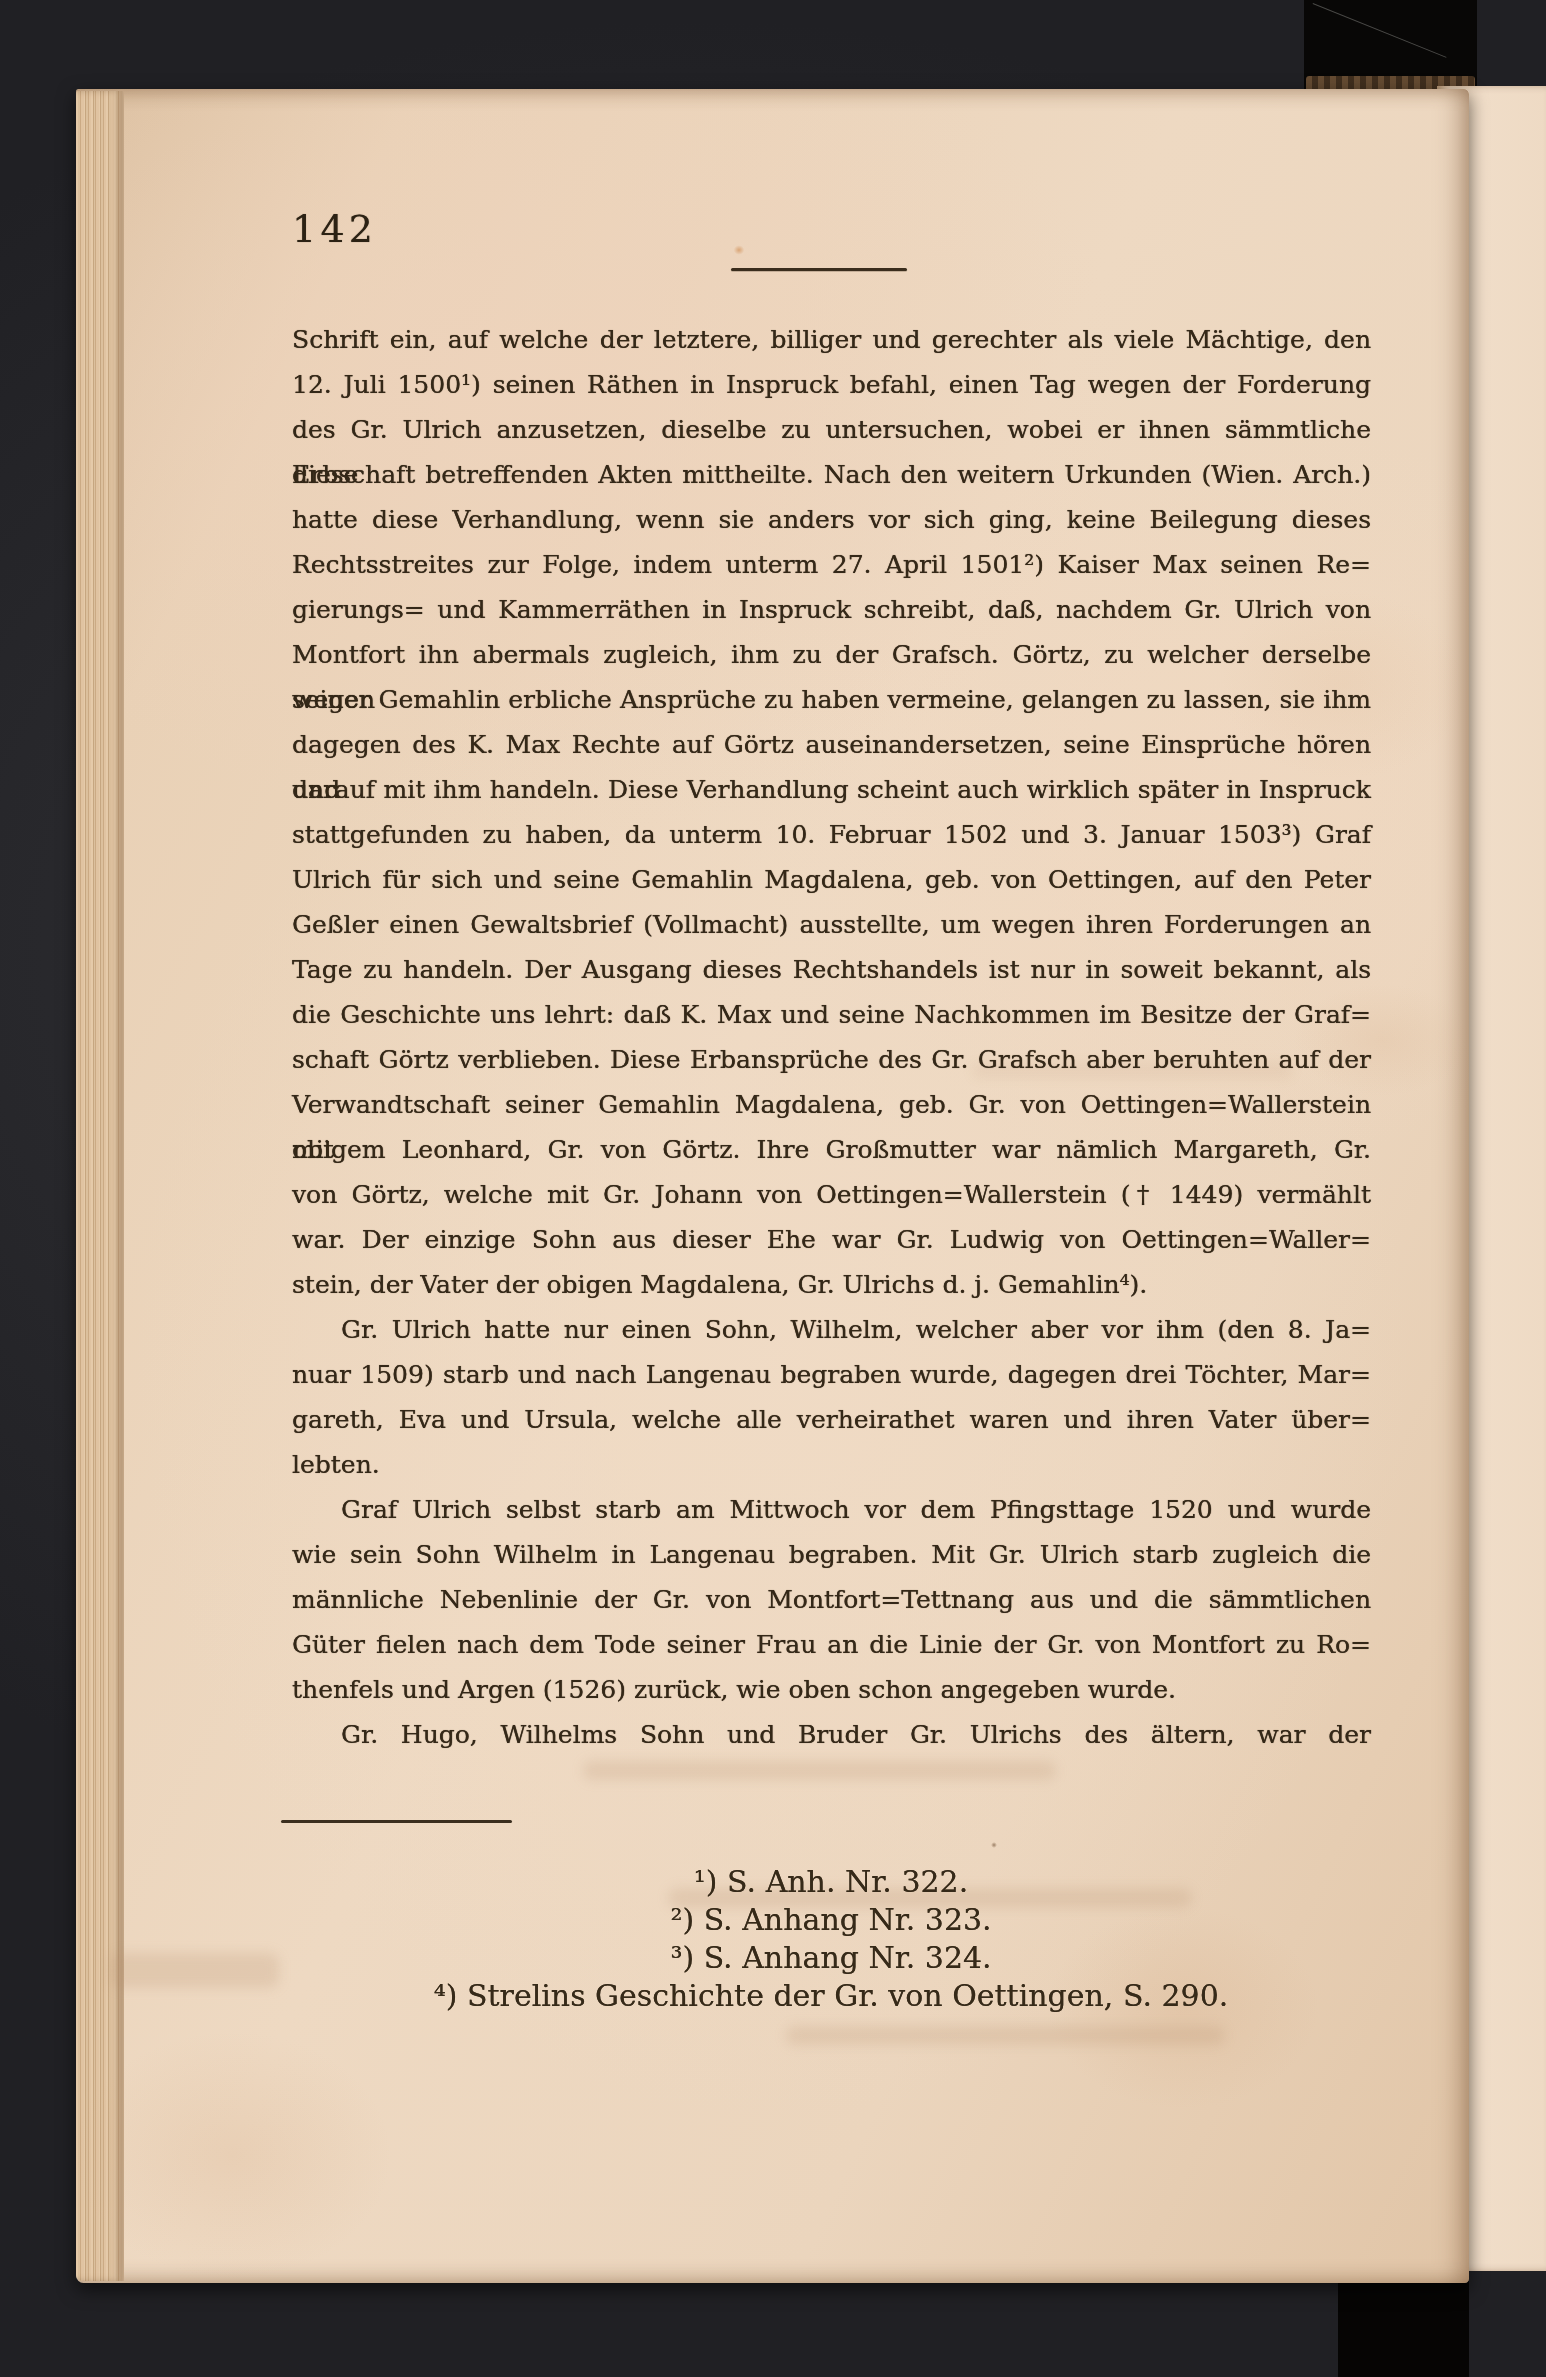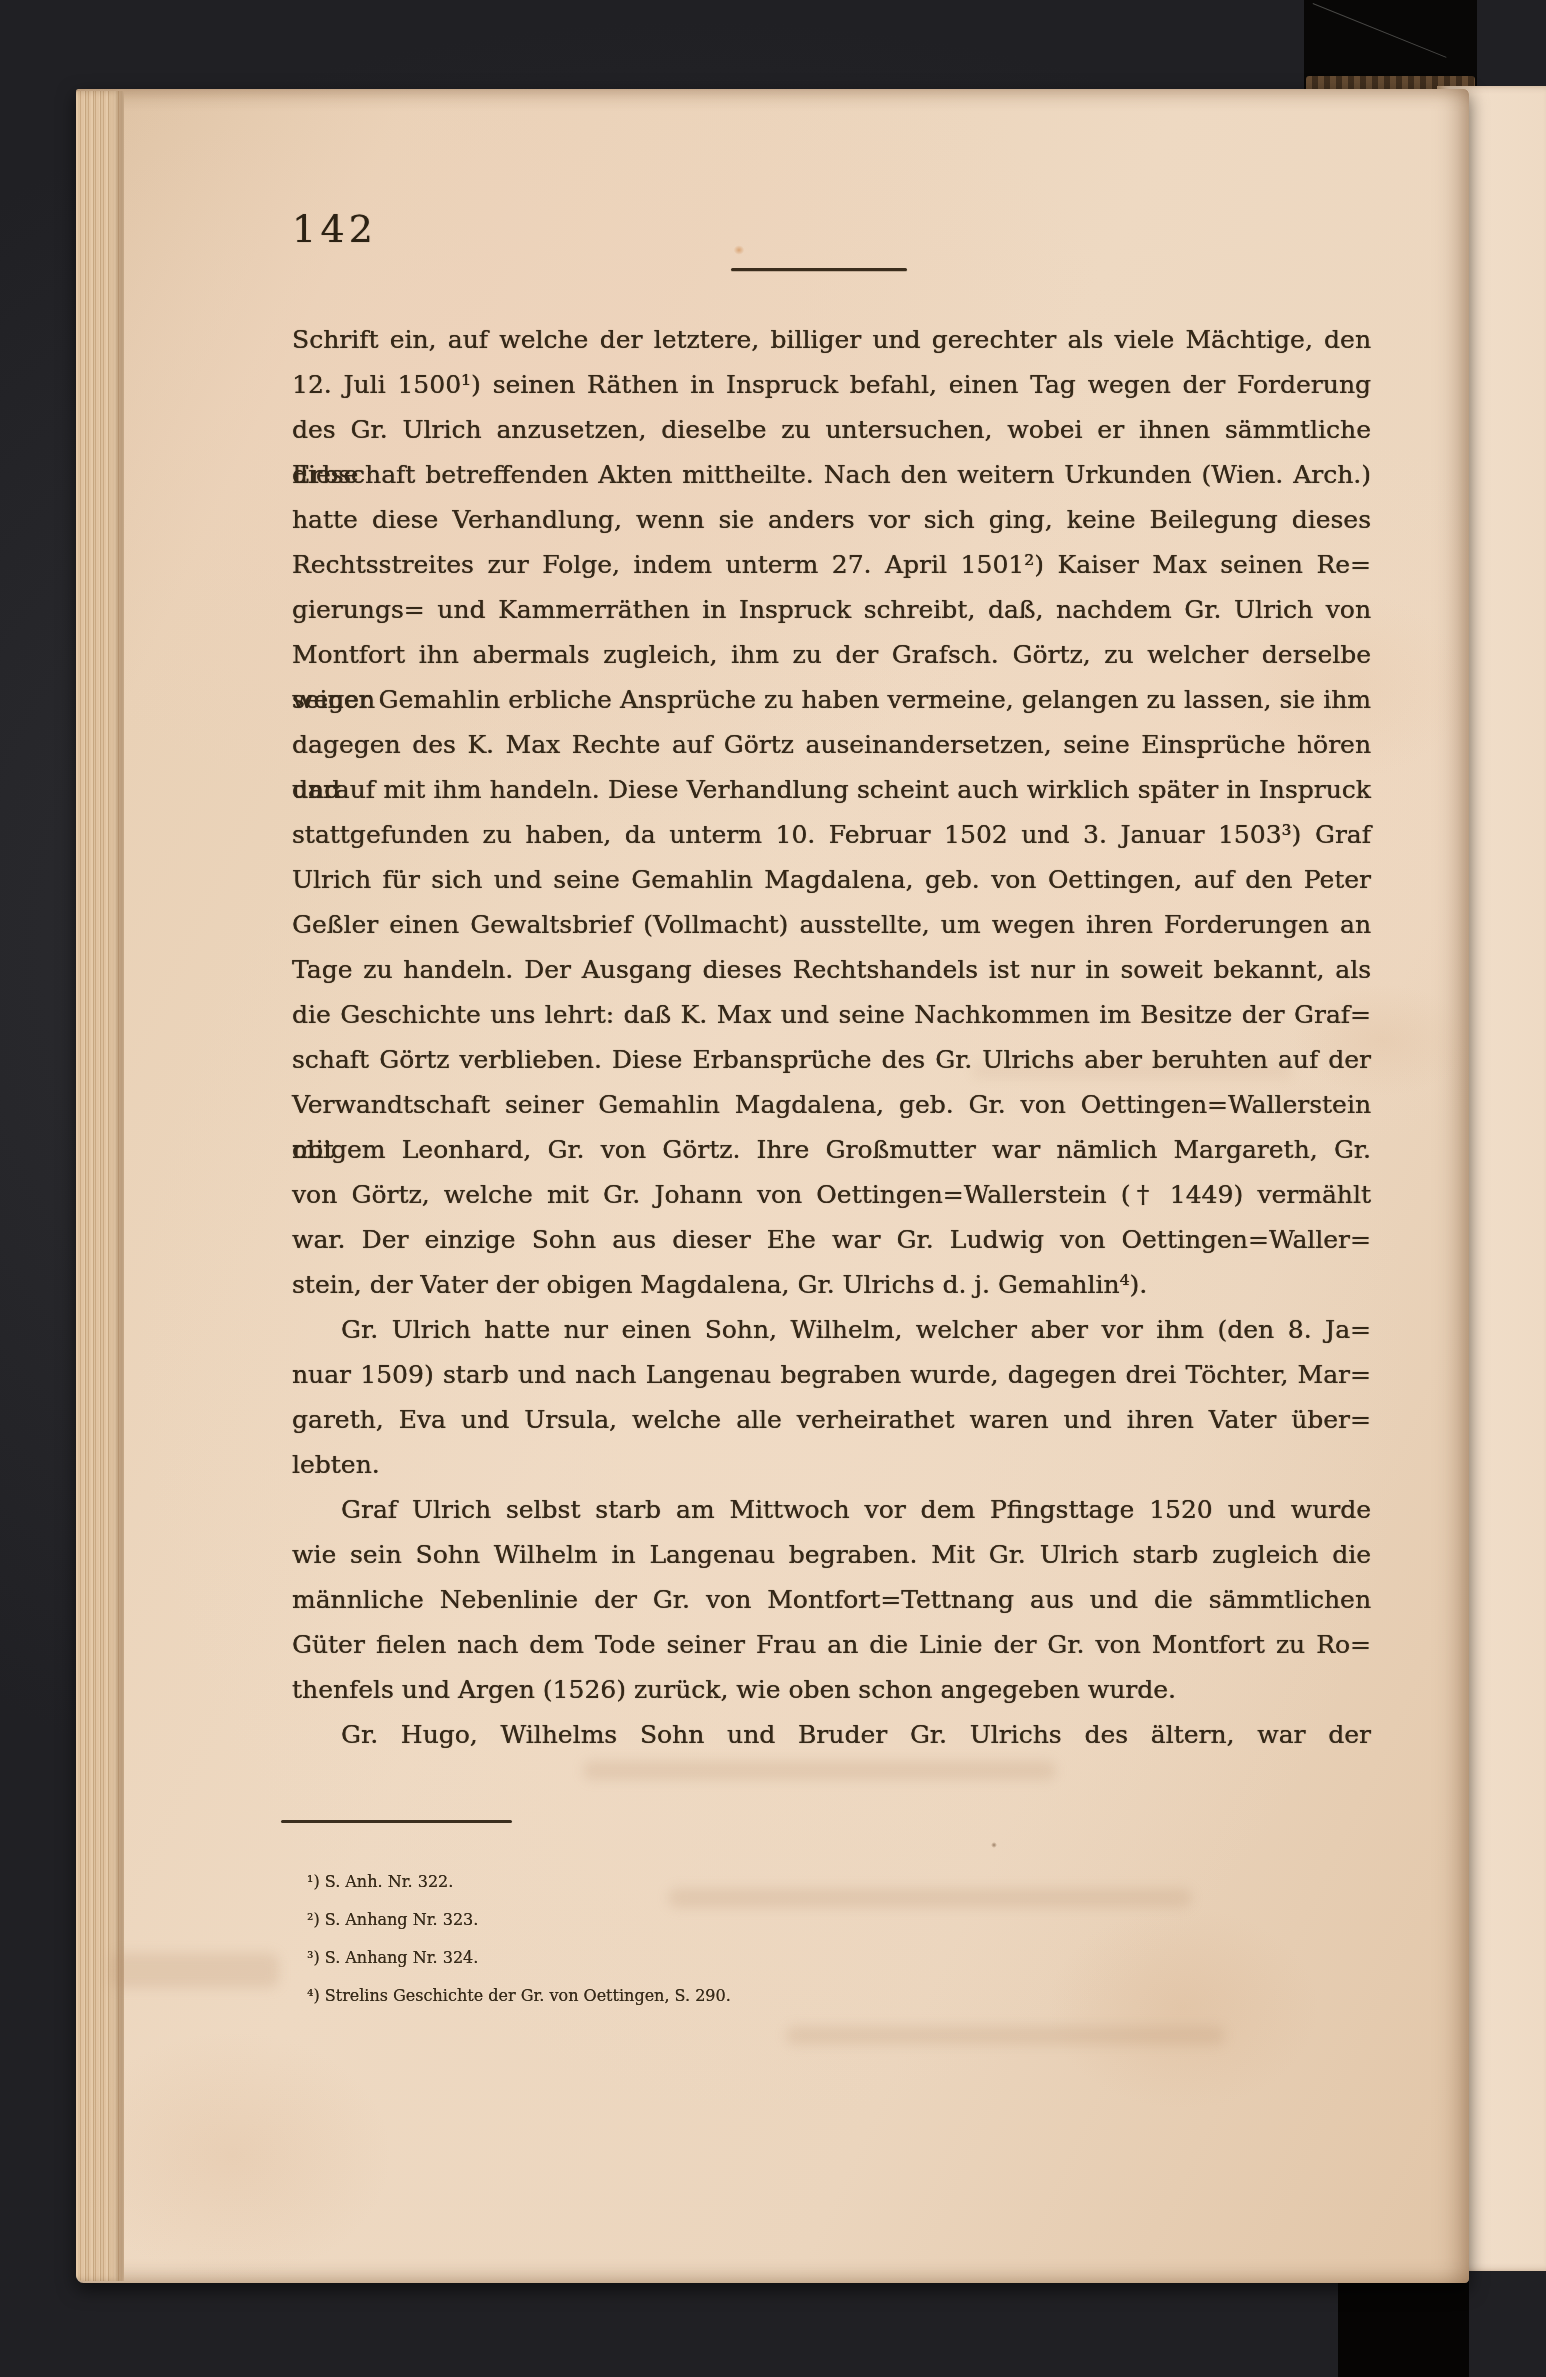--- a/index.html
+++ b/index.html
@@ -69,21 +69,21 @@
 
   .body-text{left:216px;top:228px;width:1079px;}
   .line{font-size:25px;line-height:45px;height:45px;color:#342818;
     text-align:justify;text-align-last:justify;white-space:normal;
     text-shadow:0 0 0.7px rgba(46,32,16,.85), 0.4px 0.4px 0 rgba(46,32,16,.22);}
   .line.last{text-align-last:left;}
   .line.indent{text-indent:49px;}
 
   .fn-rule{left:205px;top:1731px;width:231px;height:2.5px;background:#3b2e1e;border-radius:1.7px;}
   .footnotes{left:231px;top:1774px;width:1048px;}
-  .fn-line{font-size:16px;line-height:38px;height:38px;color:#362a19;text-align:left;
+  .fn-line{font-size:30px;line-height:38px;height:38px;color:#362a19;text-align:center;
     text-shadow:0 0 0.6px rgba(46,32,16,.8);}
 </style>
 </head>
 <body>
 
 <div class="abs void-top">
   <div class="thread"></div>
   <div class="headband"></div>
 </div>
 
@@ -115,21 +115,21 @@
         <div class="line">gierungs= und Kammerräthen in Inspruck schreibt, daß, nachdem Gr. Ulrich von</div>
         <div class="line">Montfort ihn abermals zugleich, ihm zu der Grafsch. Görtz, zu welcher derselbe wegen</div>
         <div class="line">seiner Gemahlin erbliche Ansprüche zu haben vermeine, gelangen zu lassen, sie ihm</div>
         <div class="line">dagegen des K. Max Rechte auf Görtz auseinandersetzen, seine Einsprüche hören und</div>
         <div class="line">darauf mit ihm handeln. Diese Verhandlung scheint auch wirklich später in Inspruck</div>
         <div class="line">stattgefunden zu haben, da unterm 10. Februar 1502 und 3. Januar 1503³) Graf</div>
         <div class="line">Ulrich für sich und seine Gemahlin Magdalena, geb. von Oettingen, auf den Peter</div>
         <div class="line">Geßler einen Gewaltsbrief (Vollmacht) ausstellte, um wegen ihren Forderungen an</div>
         <div class="line">Tage zu handeln. Der Ausgang dieses Rechtshandels ist nur in soweit bekannt, als</div>
         <div class="line">die Geschichte uns lehrt: daß K. Max und seine Nachkommen im Besitze der Graf=</div>
-        <div class="line">schaft Görtz verblieben. Diese Erbansprüche des Gr. Ulrichs aber beruhten auf der</div>
+        <div class="line">schaft Görtz verblieben. Diese Erbansprüche des Gr. Grafsch aber beruhten auf der</div>
         <div class="line">Verwandtschaft seiner Gemahlin Magdalena, geb. Gr. von Oettingen=Wallerstein mit</div>
         <div class="line">obigem Leonhard, Gr. von Görtz. Ihre Großmutter war nämlich Margareth, Gr.</div>
         <div class="line">von Görtz, welche mit Gr. Johann von Oettingen=Wallerstein († 1449) vermählt</div>
         <div class="line">war. Der einzige Sohn aus dieser Ehe war Gr. Ludwig von Oettingen=Waller=</div>
         <div class="line last">stein, der Vater der obigen Magdalena, Gr. Ulrichs d. j. Gemahlin⁴).</div>
         <div class="line indent">Gr. Ulrich hatte nur einen Sohn, Wilhelm, welcher aber vor ihm (den 8. Ja=</div>
         <div class="line">nuar 1509) starb und nach Langenau begraben wurde, dagegen drei Töchter, Mar=</div>
         <div class="line">gareth, Eva und Ursula, welche alle verheirathet waren und ihren Vater über=</div>
         <div class="line last">lebten.</div>
         <div class="line indent">Graf Ulrich selbst starb am Mittwoch vor dem Pfingsttage 1520 und wurde</div>

